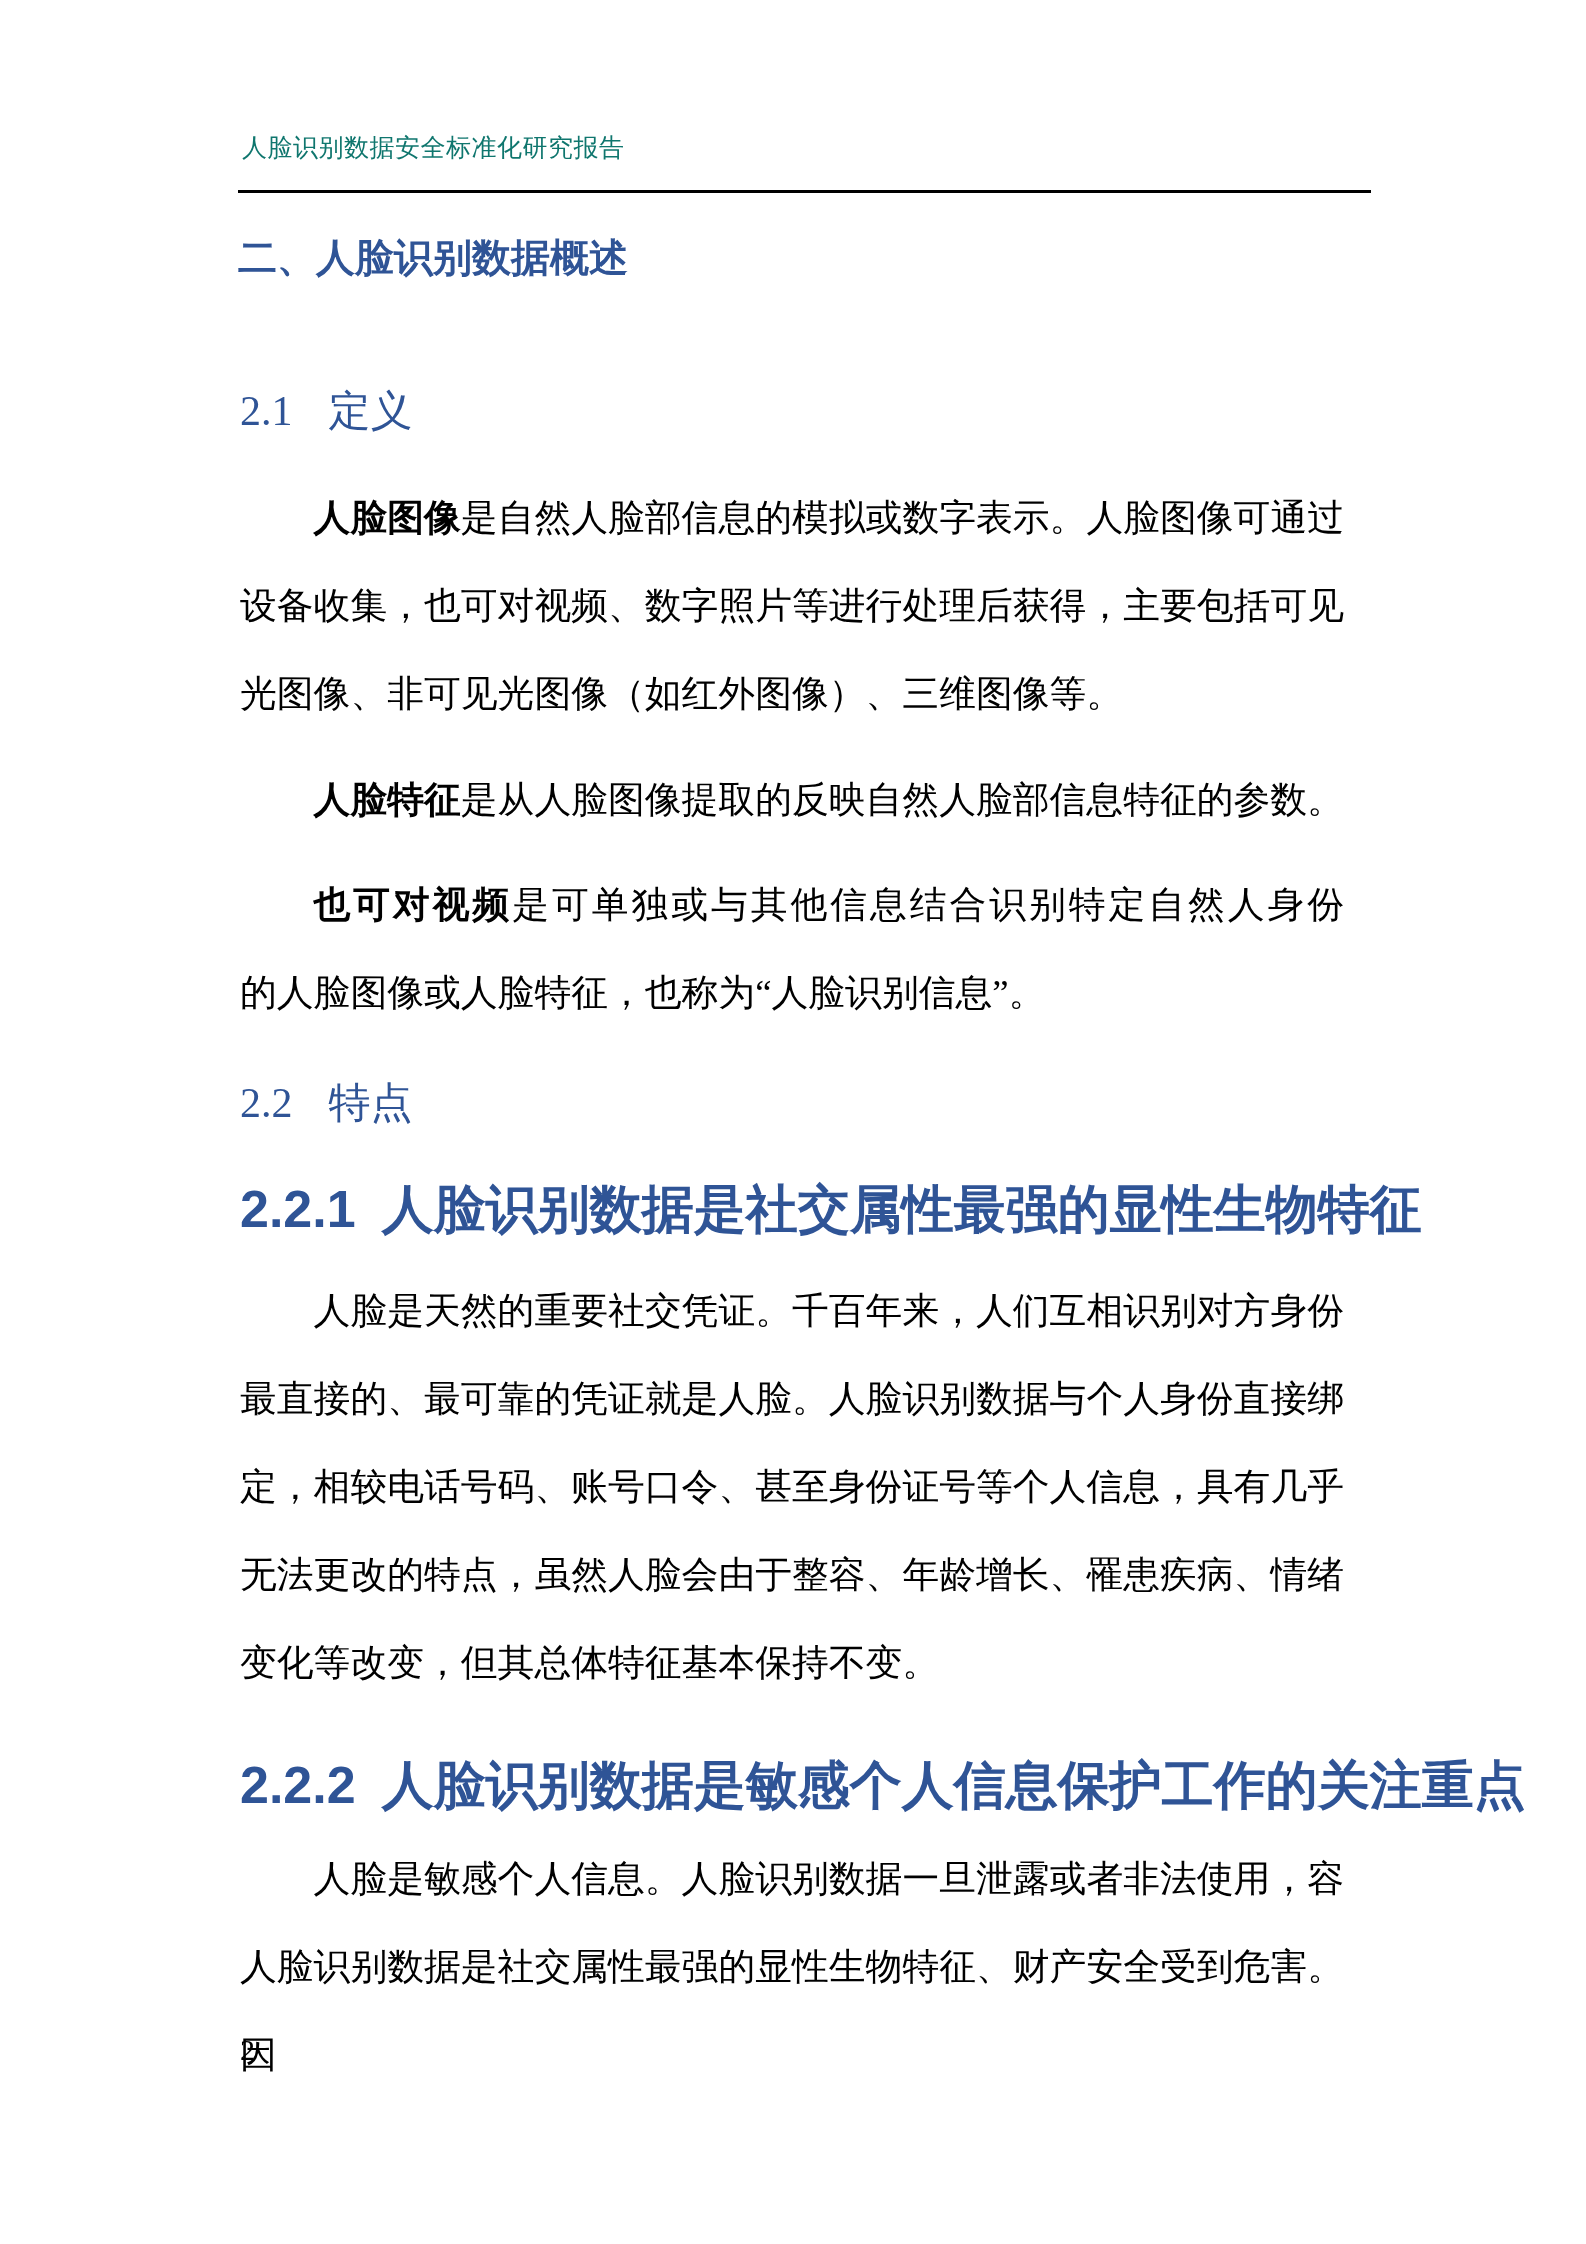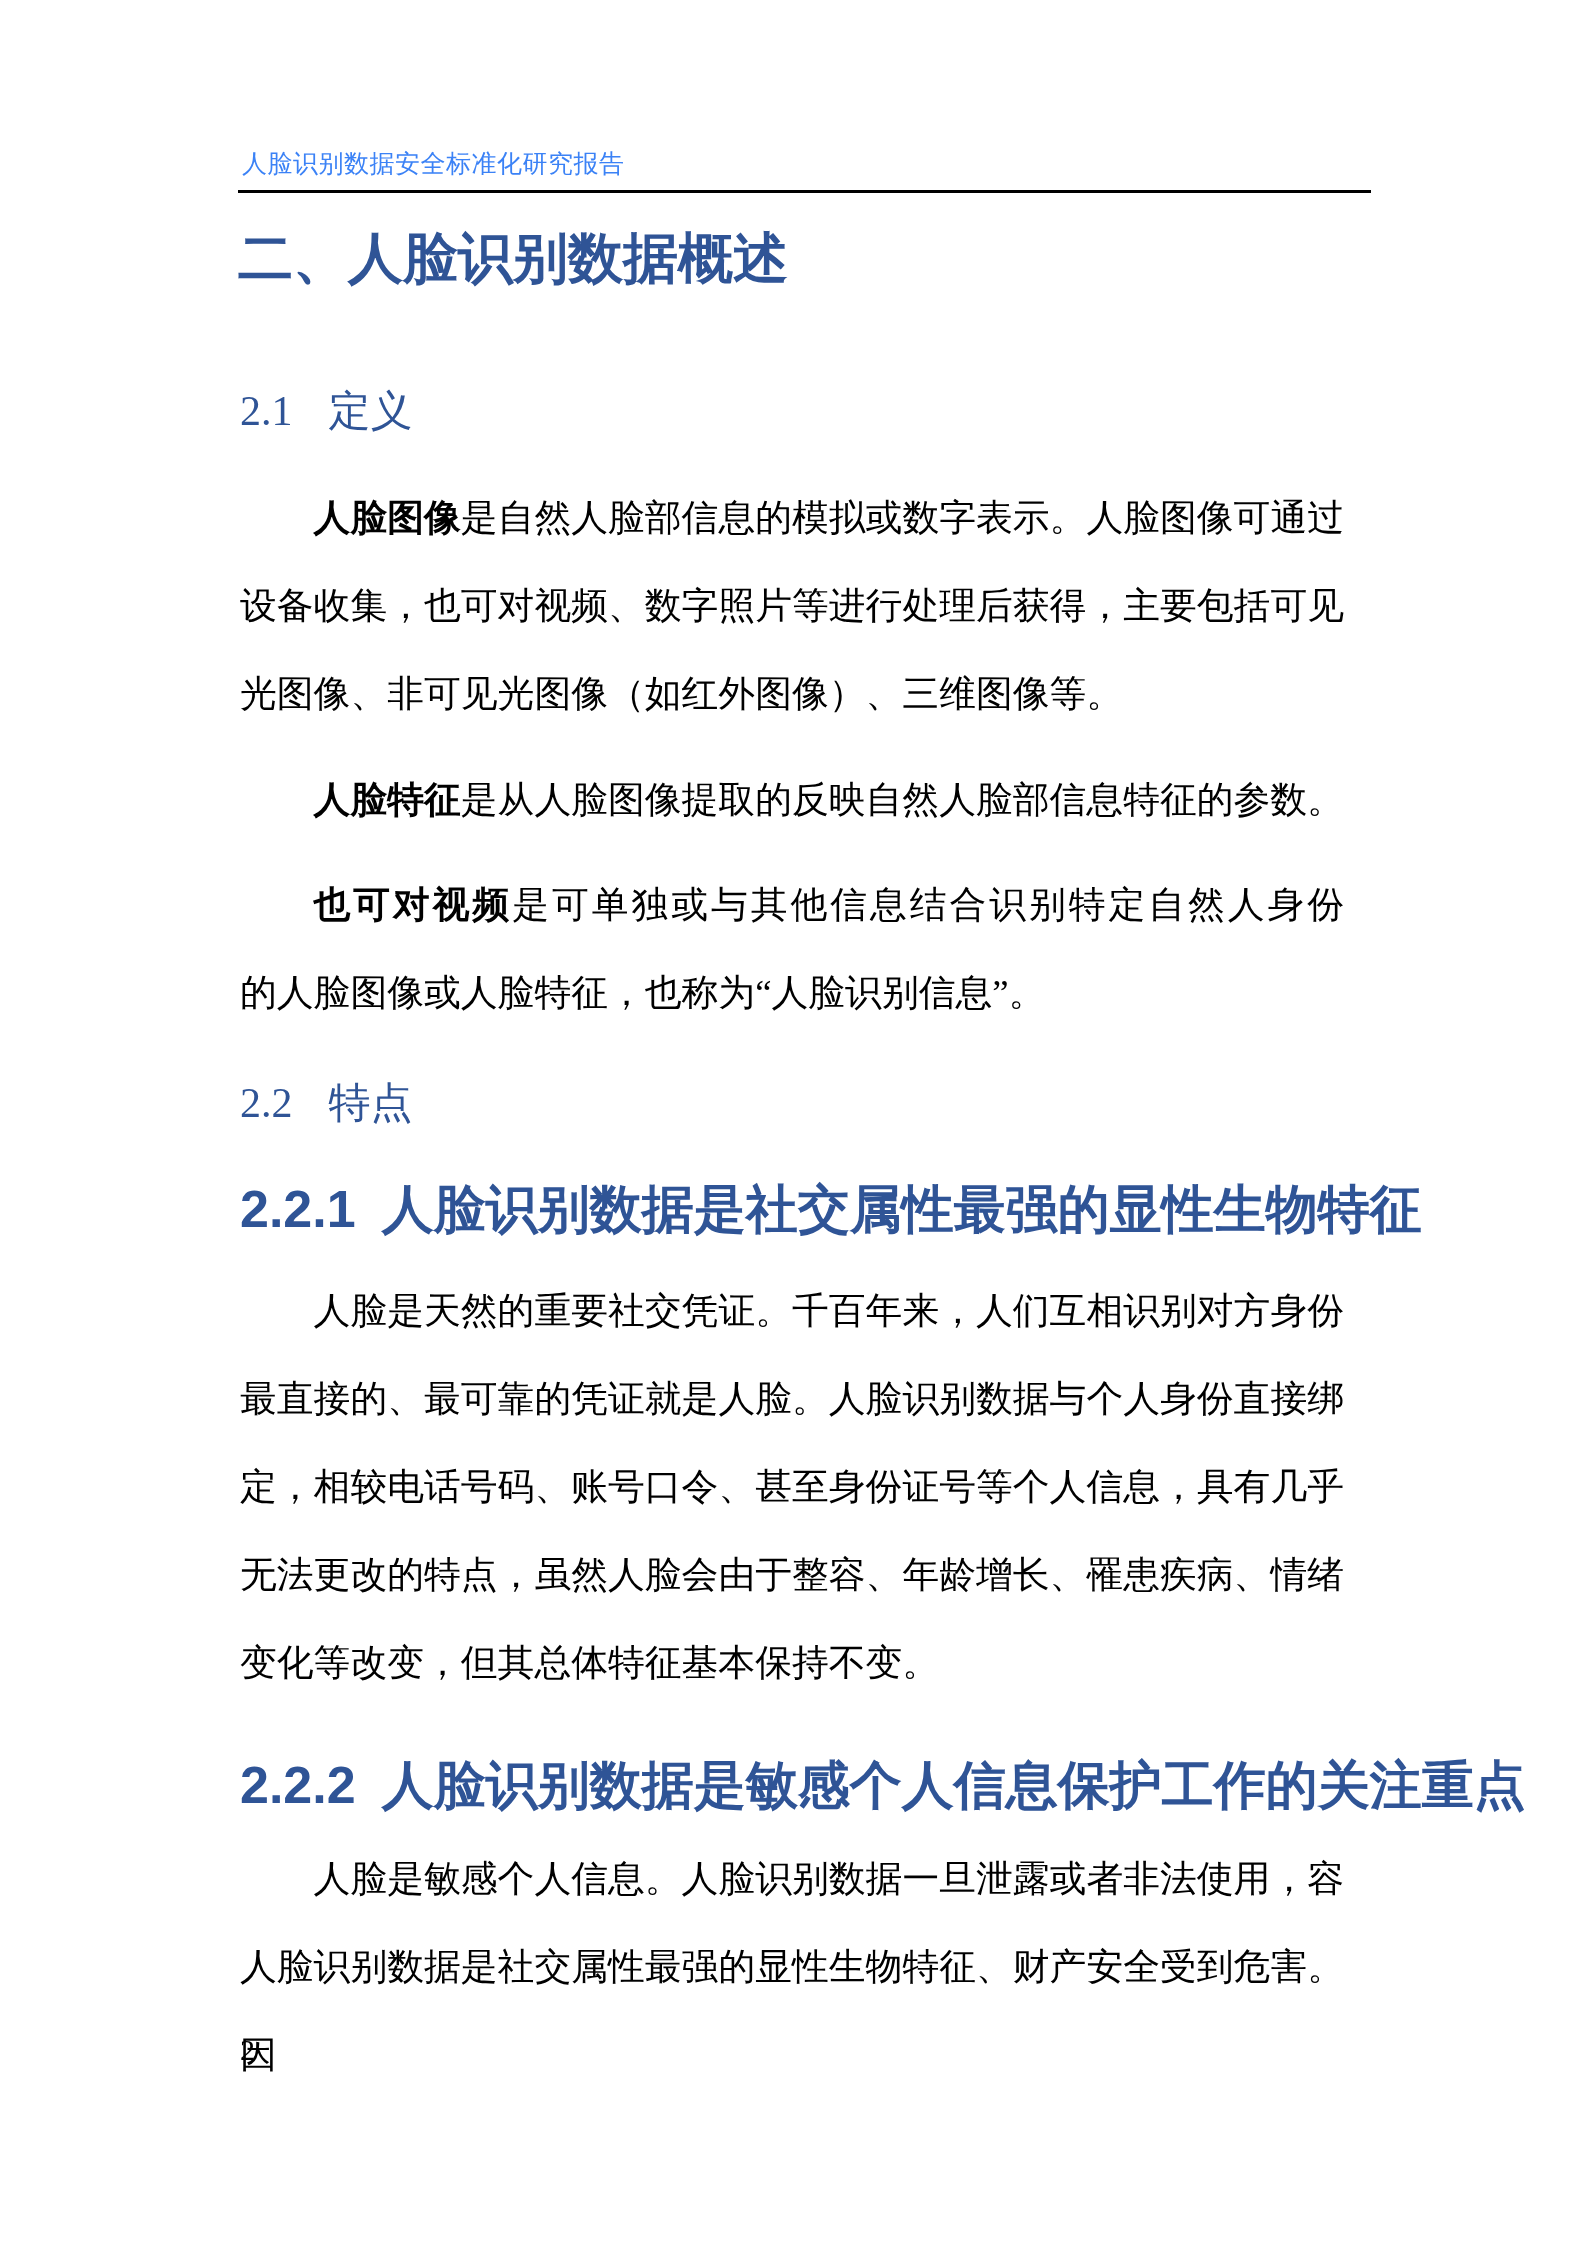--- a/index.html
+++ b/index.html
@@ -7,35 +7,35 @@
     position: relative;
     width: 1586px;
     height: 2244px;
     background: #ffffff;
     overflow: hidden;
     font-family: "Liberation Serif", "DejaVu Serif", serif;
   }
   .abs { position: absolute; }
 
   .header-title {
-    left: 242px; top: 148px;
+    left: 242px; top: 132px;
     font-size: 25px; line-height: 32px;
-    color: #3b82f6;
+    color: #0f766e;
     letter-spacing: 0.5px;
     font-family: "Liberation Serif", "DejaVu Serif", serif;
   }
   .header-divider {
     left: 238px; top: 190px;
     width: 1133px; height: 3px;
     background: #000000;
   }
   .chapter-title {
     left: 238px; top: 222px;
     margin: 0;
-    font-size: 55px; line-height: 72px;
+    font-size: 39px; line-height: 72px;
     font-weight: bold;
     color: #2F5496;
     font-family: "Liberation Sans", "DejaVu Sans", sans-serif;
   }
   .h2 {
     left: 240px;
     font-size: 42px; line-height: 54px;
     color: #2F5496;
     font-family: "Liberation Serif", "DejaVu Serif", serif;
   }

